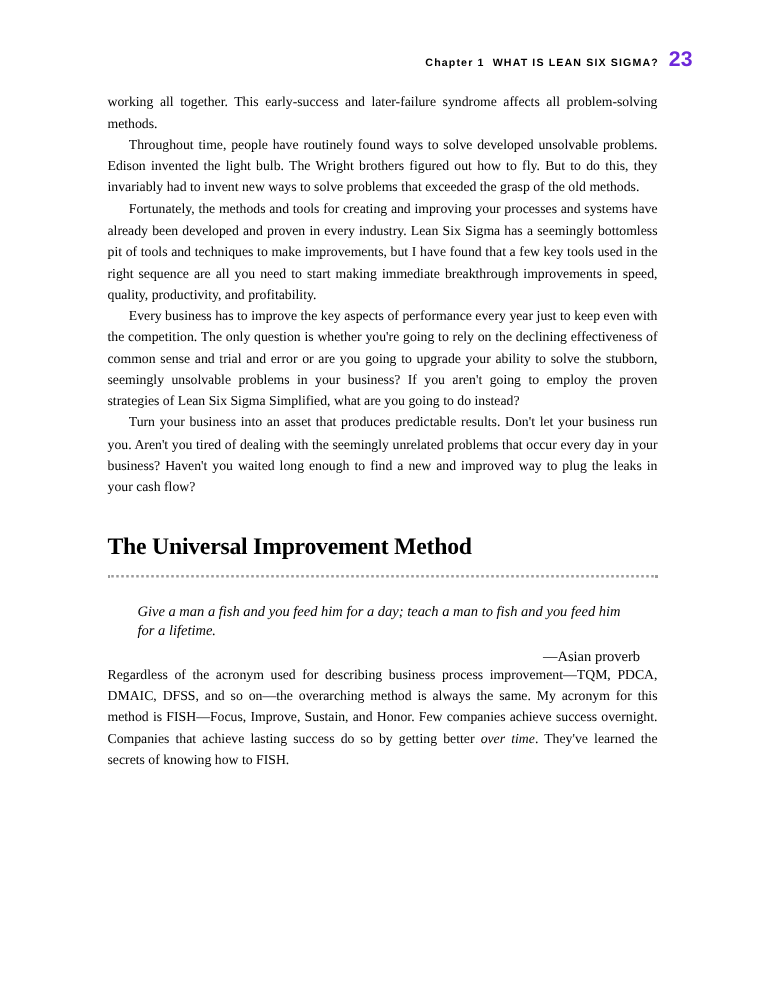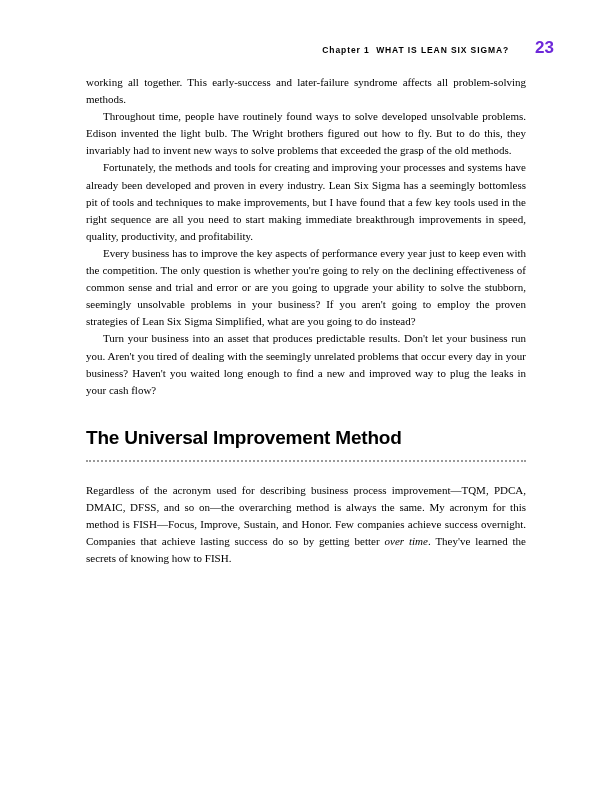--- a/index.html
+++ b/index.html
@@ -23,21 +23,21 @@
     padding: 0;
   }
   .header {
     position: absolute;
     top: 38px;
     left: 0;
     right: 58px;
     display: flex;
     justify-content: flex-end;
     align-items: baseline;
-    gap: 26px;
+    gap: 8px;
   }
   .header-title {
     font-family: "Liberation Sans", sans-serif;
     font-size: 8.5px;
     letter-spacing: 0.9px;
     font-weight: 600;
     color: #000;
     text-transform: none;
   }
   .page-number {
@@ -59,21 +59,21 @@
     text-align: justify;
     text-justify: inter-word;
     hyphens: auto;
   }
   p.body.indent {
     text-indent: 17px;
   }
   .section-title {
     margin: 0;
     padding-top: 28px;
-    font-family: Liberation Sans, sans-serif;
+    font-family: Liberation Serif, serif;
     font-size: 19px;
     font-weight: bold;
     letter-spacing: -0.2px;
     color: #000;
   }
   .dotted-rule {
     margin-top: 9px;
     margin-bottom: 20px;
     height: 2px;
     border-bottom: 2px dotted #9a9a9a;
@@ -114,17 +114,21 @@
 
     <p class="body">working all together. This early-success and later-failure syndrome affects all problem-solving methods.</p>
     <p class="body indent">Throughout time, people have routinely found ways to solve developed unsolvable problems. Edison invented the light bulb. The Wright brothers figured out how to fly. But to do this, they invariably had to invent new ways to solve problems that exceeded the grasp of the old methods.</p>
     <p class="body indent">Fortunately, the methods and tools for creating and improving your processes and systems have already been developed and proven in every industry. Lean Six Sigma has a seemingly bottomless pit of tools and techniques to make improvements, but I have found that a few key tools used in the right sequence are all you need to start making immediate breakthrough improvements in speed, quality, productivity, and profitability.</p>
     <p class="body indent">Every business has to improve the key aspects of performance every year just to keep even with the competition. The only question is whether you're going to rely on the declining effectiveness of common sense and trial and error or are you going to upgrade your ability to solve the stubborn, seemingly unsolvable problems in your business? If you aren't going to employ the proven strategies of Lean Six Sigma Simplified, what are you going to do instead?</p>
     <p class="body indent">Turn your business into an asset that produces predictable results. Don't let your business run you. Aren't you tired of dealing with the seemingly unrelated problems that occur every day in your business? Haven't you waited long enough to find a new and improved way to plug the leaks in your cash flow?</p>
 
     <h2 class="section-title">The Universal Improvement Method</h2>
     <div class="dotted-rule"></div>
 
+    <div class="quote-block">
+      <p class="quote-text">Give a man a fish and you feed him for a day; teach a man to fish and you feed him for a lifetime.</p>
+      <p class="quote-attrib">—Asian proverb</p>
+    </div>
 
     <p class="body after-quote"><span>Regardless of the acronym used for describing business process improvement—TQM, PDCA, DMAIC, DFSS, and so on—the overarching method is always the same. My acronym for this method is FISH—Focus, Improve, Sustain, and Honor. Few companies achieve success overnight. Companies that achieve lasting success do so by getting better <em>over time</em>. They've learned the secrets of knowing how to FISH.</span></p>
 
   </div>
 </div>
 
 </body></html>

